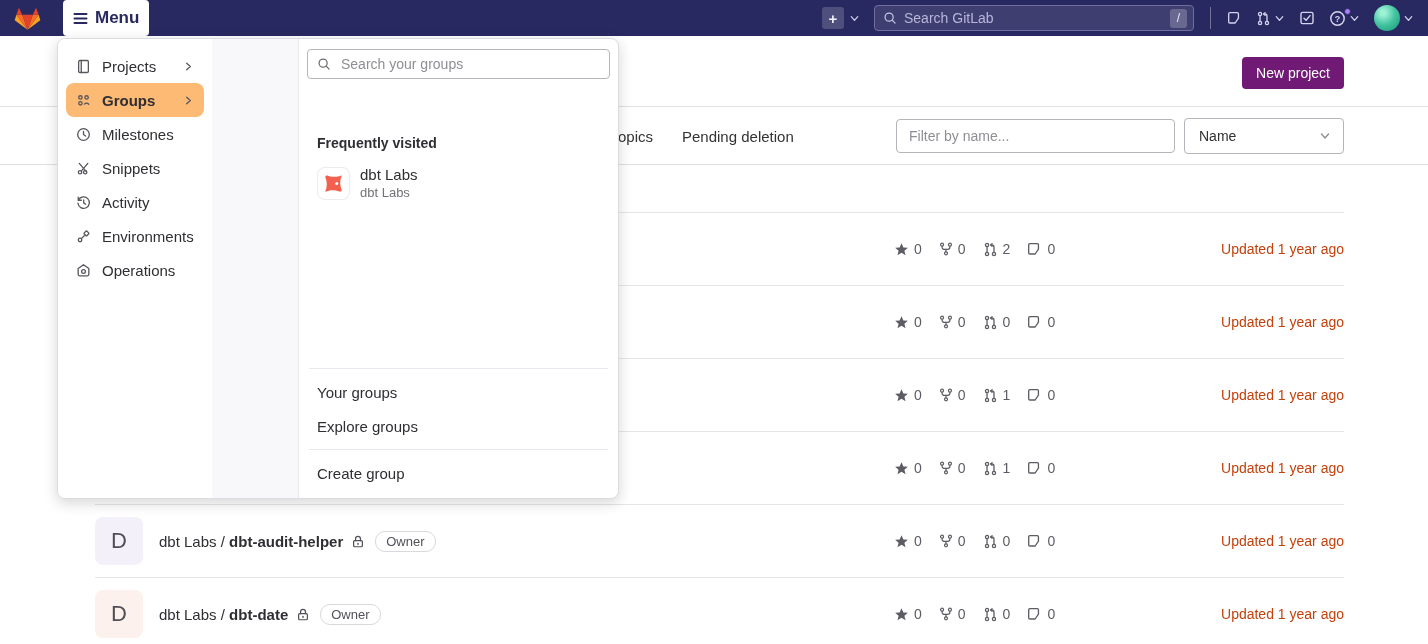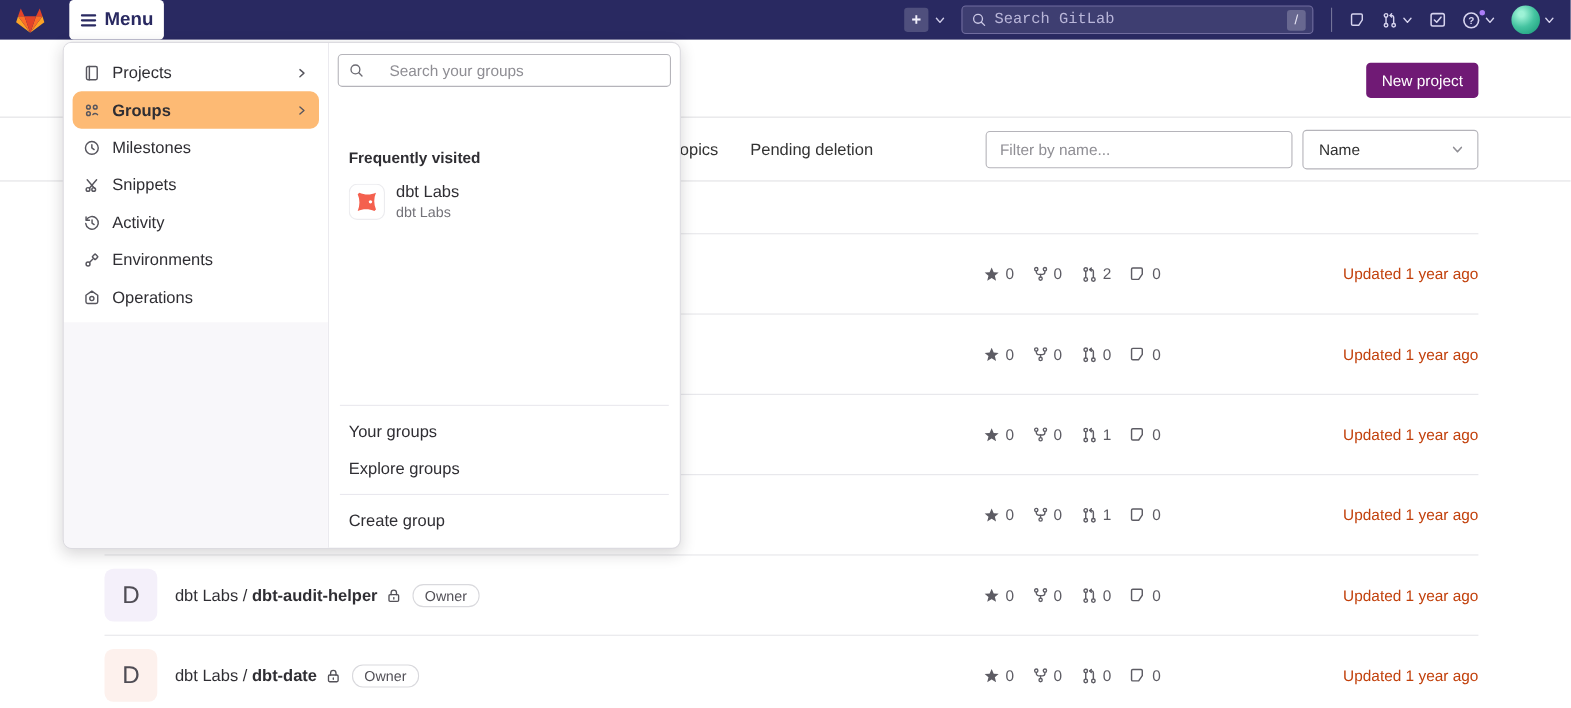--- a/index.html
+++ b/index.html
@@ -14,21 +14,21 @@
     border:none; border-radius:4px; height:36px; padding:0 10px; font-size:17px; font-weight:700;
     font-family:inherit; cursor:pointer;justify-content:flex-end; }
   .nav-spacer { flex:1; }
   .nav-right { display:flex; align-items:center; gap:14px; }
   .plus-group { display:flex; align-items:center; gap:5px; cursor:pointer; }
   .plus-box { width:22px; height:22px; border-radius:3px; background:rgba(255,255,255,.18);
     color:#f0effa; font-size:15px; font-weight:700; display:flex; align-items:center; justify-content:center; }
   .nav-search { display:flex; align-items:center; gap:7px; width:320px; height:26px;
     background:rgba(255,255,255,.10); border:1px solid #716d9f; border-radius:4px; padding:0 6px 0 8px; }
   .nav-search input { flex:1; background:transparent; border:none; outline:none;
-    font-size:14px; color:#86efac; font-family:Liberation Mono, monospace; }
+    font-size:14px; color:#86efac; font-family:Liberation Sans, sans-serif; }
   .nav-search input::placeholder { color:#b9b6d9; }
   .kbd { min-width:17px; height:19px; border-radius:3px; background:rgba(255,255,255,.22);
     color:#e9e7f6; font-size:12px; display:flex; align-items:center; justify-content:center; padding:0 4px; }
   .nav-divider { width:1px; height:22px; background:rgba(255,255,255,.35); margin:0 2px; }
   .nav-icon-btn { display:flex; align-items:center; gap:3px; color:#d6d3ee; cursor:pointer; position:relative; }
   .help-dot { position:absolute; top:-2px; right:9px; width:7px; height:7px; border-radius:50%;
     background:#ab7df8; border:1px solid #292961; }
   .nav-avatar { width:26px; height:26px; border-radius:50%;
     background:radial-gradient(circle at 35% 30%, #9df2d6 10%, #45c4a1 48%, #1d9e7c 90%); }
   .icon { display:inline-flex; align-items:center; justify-content:center; line-height:0; }
@@ -68,33 +68,33 @@
   .spacer { flex:1; }
   .stats { display:flex; align-items:center; gap:17px; width:165px; }
   .stat { display:flex; align-items:center; gap:5px; font-size:14px; color:#5d5c64; cursor:pointer; }
   .stat .icon { color:#5d5c64; }
   .updated { width:285px; text-align:right; font-size:14px; color:#c2410c; white-space:nowrap; }
 
   
   .mega-panel { position:absolute; left:57px; top:38px; width:562px; height:461px; z-index:40;
     display:flex; background:#fff; border:1px solid #dcdbe0; border-radius:8px;
     box-shadow:0 4px 14px rgba(31,30,36,.18); overflow:hidden; }
-  .menu-col { width:241px; display:flex; flex-direction:column; border-right:1px solid #e9e8ee; }
+  .menu-col { width:241px; display:flex; border-right:1px solid #e9e8ee; }
   .menu-items { padding:10px 8px 6px; background:#fff; }
   .menu-filler { flex:1; background:#f8f7fa; }
   .menu-item { display:flex; align-items:center; height:34px; padding:0 10px; border-radius:8px;
     cursor:pointer; }
   .menu-item.active { background:#fdba74; }
   .menu-item.active .mi-label { font-weight:700; }
   .mi-icon { color:#57565e; margin-right:11px; }
   .mi-label { flex:1; font-size:15px; color:#2f2e33; }
   .mi-chevron { color:#57565e; }
 
   .flyout-col { flex:1; display:flex; flex-direction:column; padding:10px 8px 8px; }
-  .group-search { display:flex; align-items:center; gap:23px; height:30px; border:1px solid #b5b4ba;
+  .group-search { display:flex; align-items:center; gap:10px; height:30px; border:1px solid #b5b4ba;
     border-radius:4px; padding:0 9px; margin-bottom:12px; }
   .group-search .icon { color:#6b6a72; }
   .group-search input { flex:1; border:none; outline:none; font-size:14px; font-family:inherit; color:#303030; }
   .group-search input::placeholder { color:#8f8e94; }
   .flyout-section-title { font-size:14px; font-weight:700; color:#2f2e33; padding:2px 10px 12px;margin-top:42px; }
   .freq-item { display:flex; align-items:center; gap:10px; padding:3px 10px; cursor:pointer; }
   .freq-logo { width:33px; height:33px; }
   .freq-title { font-size:15px; color:#2f2e33; }
   .freq-sub { font-size:13px; color:#737278; margin-top:2px; }
   .flyout-spacer { flex:1; }

